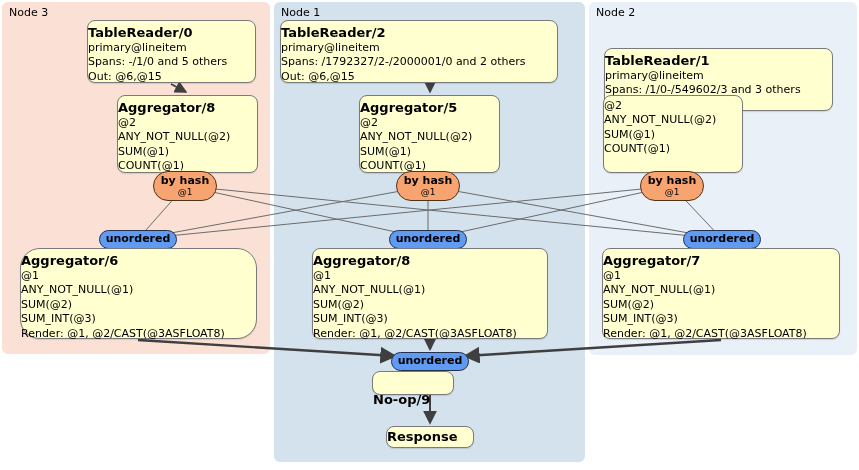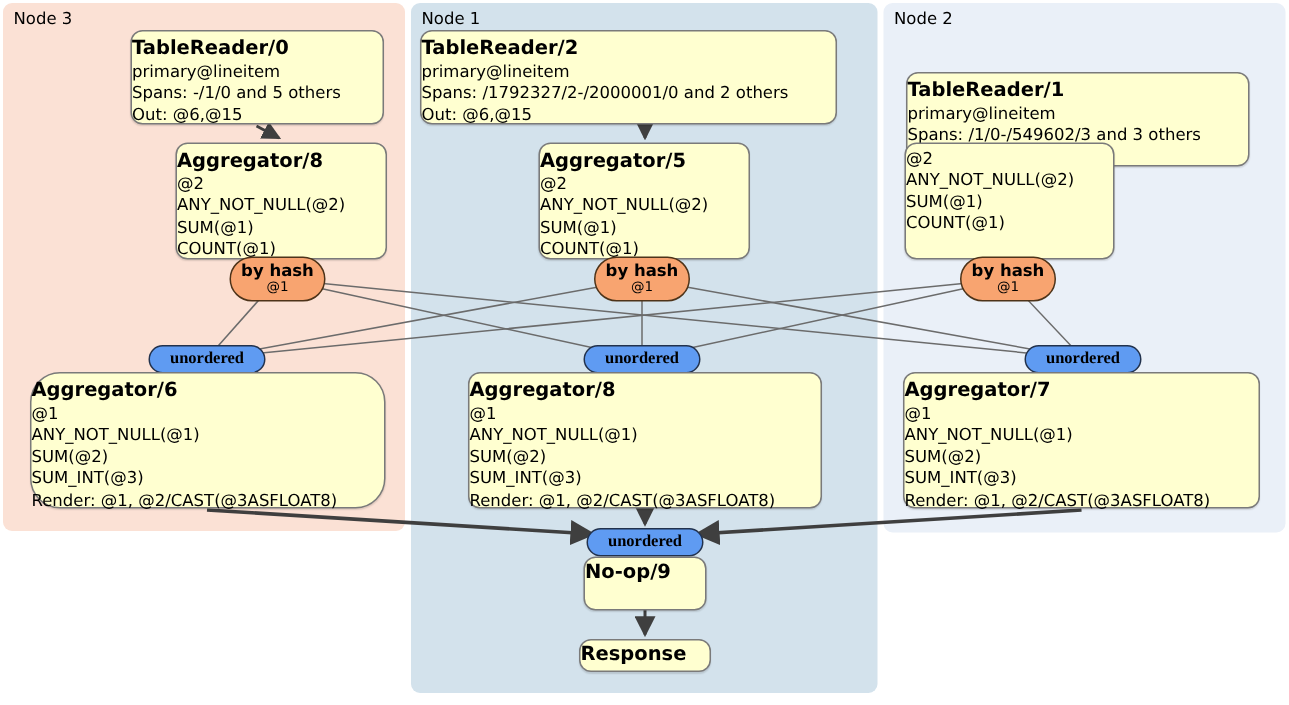--- a/index.html
+++ b/index.html
@@ -23,21 +23,21 @@
         box-shadow:0 1px 1px rgba(0,0,0,0.12);}
   .ptitle{font-size:13px;font-weight:bold;line-height:17px;white-space:nowrap;}
   .pline{font-size:11px;line-height:14.4px;white-space:nowrap;}
   .router{position:absolute;width:64px;height:30px;background:var(--router_bg);
           border:1.5px solid var(--router_border);border-radius:15px;text-align:center;
           box-sizing:border-box;}
   .rtitle{font-size:11px;font-weight:bold;line-height:13px;margin-top:2px;}
   .rdetail{font-size:9px;line-height:10px;}
   .stream{position:absolute;width:78px;height:19px;background:var(--stream_bg);
           border:1.5px solid var(--stream_border);border-radius:10px;text-align:center;
-          font-size:11px;font-weight:bold;line-height:16px;box-sizing:border-box;font-family:Liberation Serif, serif;}
+          font-size:11px;font-weight:bold;line-height:16px;box-sizing:border-box;}
 </style>
 </head>
 <body>
 
 <div class="canvas">
 
   <div class="region" id="region-node3">
     <div class="region-label">Node 3</div>
   </div>
   <div class="region" id="region-node1">
@@ -161,20 +161,20 @@
     <div class="pline">@1</div>
     <div class="pline">ANY_NOT_NULL(@1)</div>
     <div class="pline">SUM(@2)</div>
     <div class="pline">SUM_INT(@3)</div>
     <div class="pline">Render: @1, @2/CAST(@3ASFLOAT8)</div>
   </div>
 
   <div class="stream" style="left:391px;top:352px;">
     <span>unordered</span>
   </div>
-  <div class="pbox" style="left:389px;top:371px;width:82px;height:36px;padding-top:1px;">
+  <div class="pbox" style="left:372px;top:371px;width:82px;height:24px;padding-top:19px;">
     <div class="ptitle">No-op/9</div>
   </div>
   <div class="pbox" style="left:386px;top:426px;width:88px;height:22px;padding-top:1px;">
     <div class="ptitle">Response</div>
   </div>
 
 </div>
 
 </body></html>

